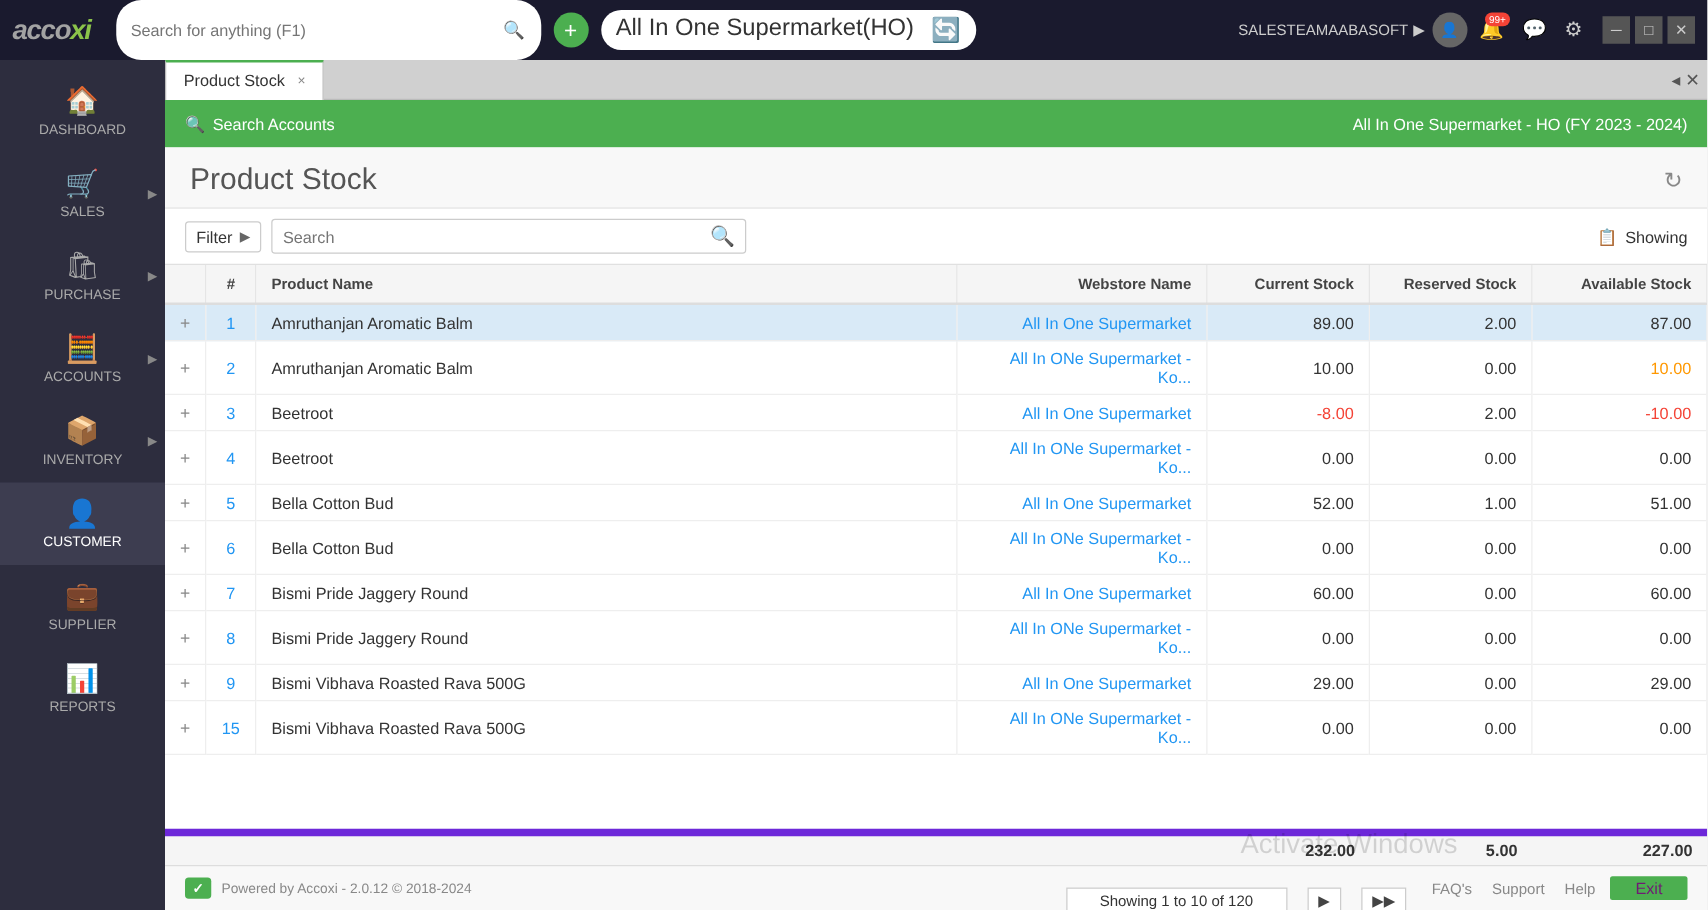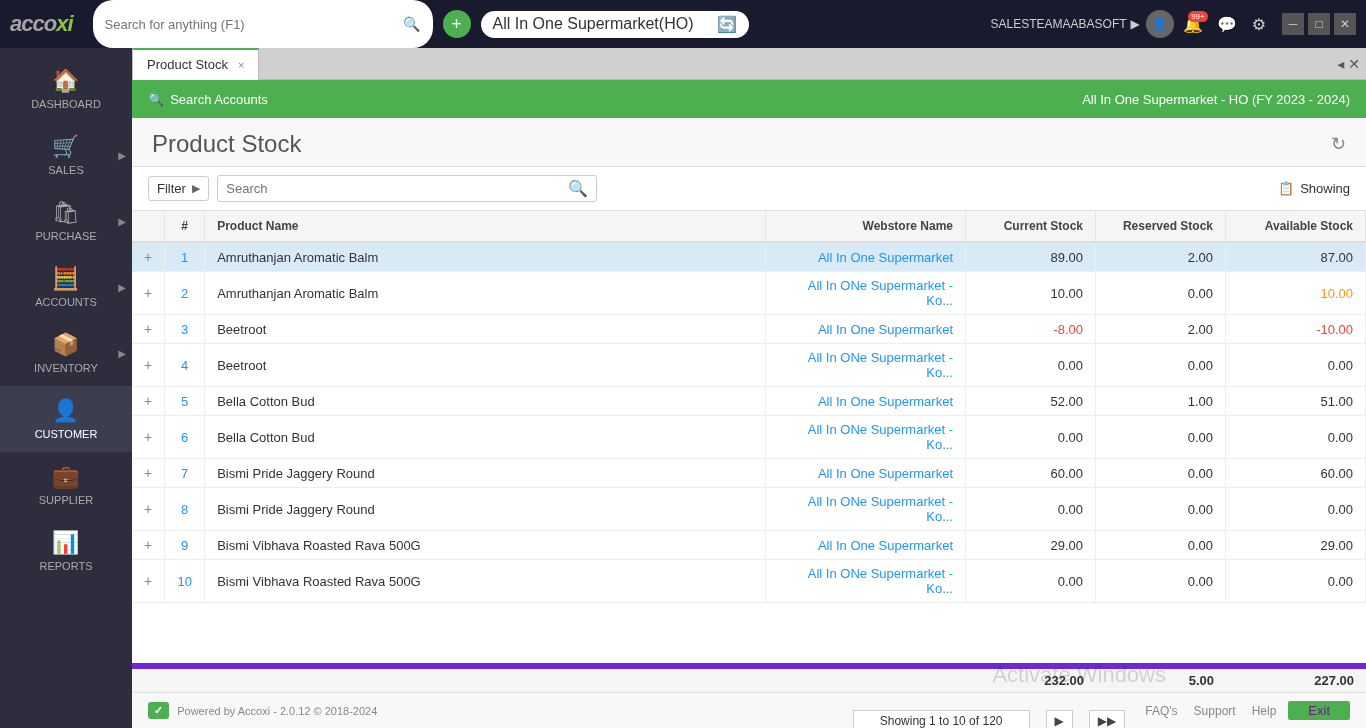--- a/index.html
+++ b/index.html
@@ -53,23 +53,23 @@
       cursor: pointer;
       display: flex;
       align-items: center;
       justify-content: center;
     }
     .company-selector {
       background: white;
       border-radius: 20px;
       display: flex;
       padding: 4px 12px;
-      gap: 24px;
+      gap: 14px;
       min-width: 260px;
-      font-size: 16px;
+      font-size: 19px;
       color: #333;
     }
     .company-selector .refresh-icon { color: #555; cursor: pointer; }
     .top-right {
       margin-left: auto;
       display: flex;
       align-items: center;
       gap: 6px;
       color: white;
     }
@@ -669,21 +669,21 @@
     <td><span class="plus-icon">+</span></td>
     <td>9</td>
     <td>Bismi Vibhava Roasted Rava 500G</td>
     <td style="color:#2196f3">All In One Supermarket</td>
     <td class="">29.00</td>
     <td>0.00</td>
     <td class="">29.00</td>
   </tr>
               <tr>
     <td><span class="plus-icon">+</span></td>
-    <td>10</td>
+    <td>15</td>
     <td>Bismi Vibhava Roasted Rava 500G</td>
     <td style="color:#2196f3">All In ONe Supermarket - Ko...</td>
     <td class="">0.00</td>
     <td>0.00</td>
     <td class="">0.00</td>
   </tr>
             </tbody>
         </table>
       </div>
 

